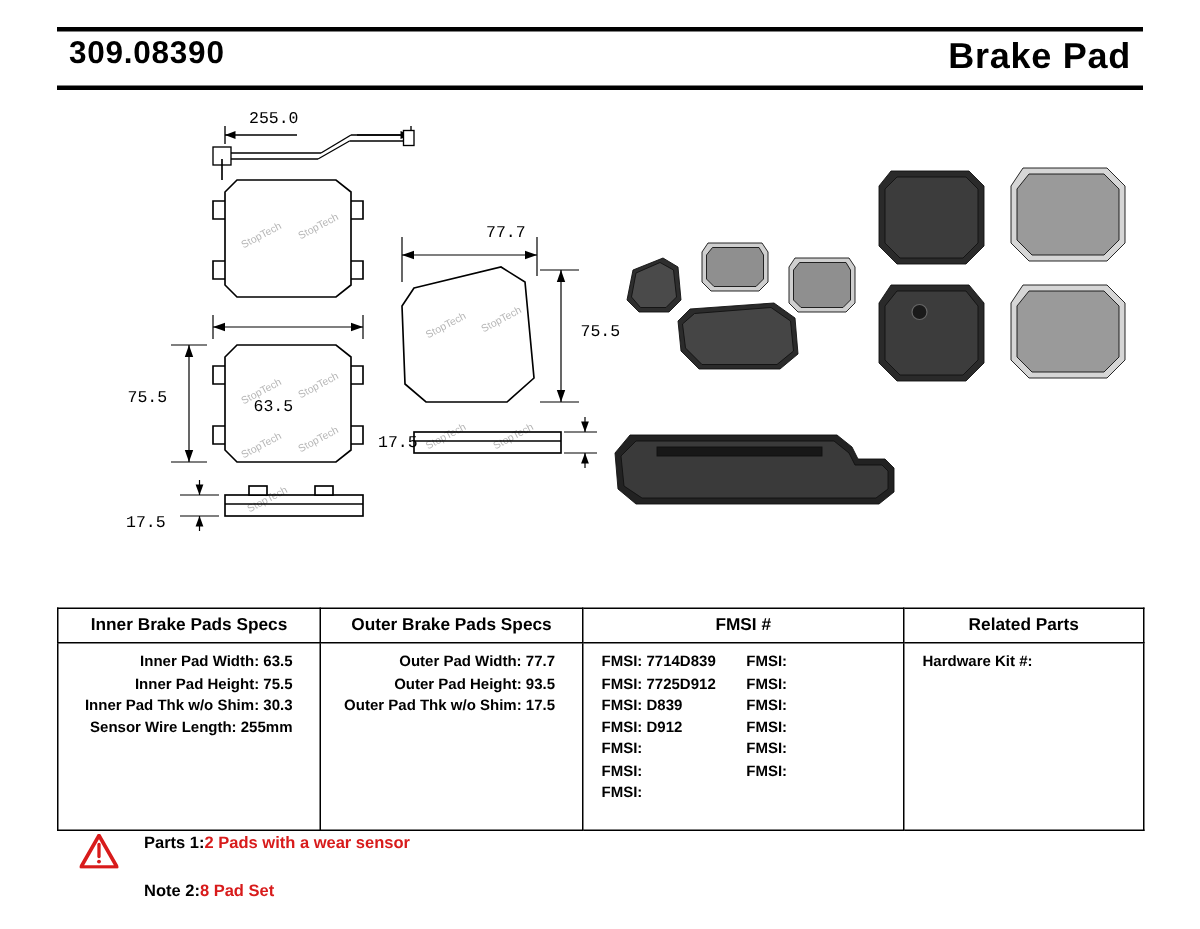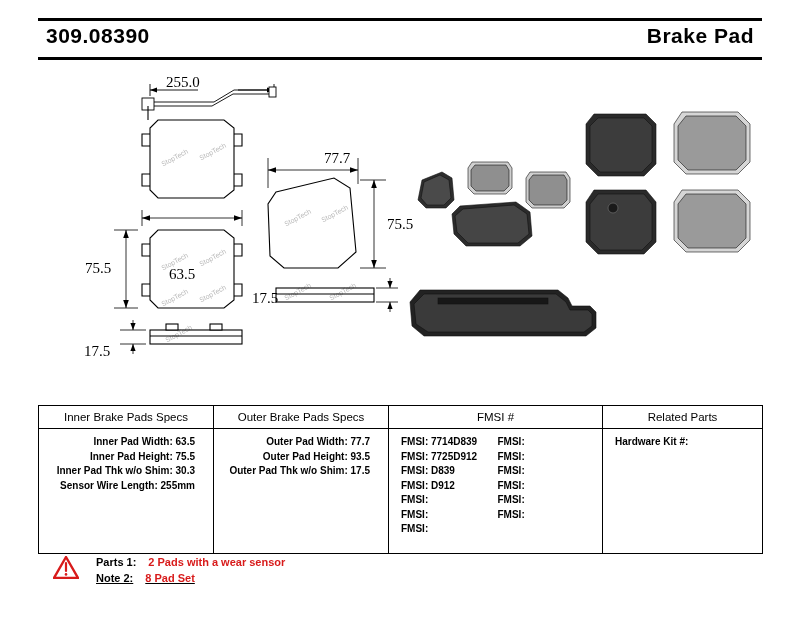--- a/index.html
+++ b/index.html
@@ -38,36 +38,36 @@
   .part-number {
     position: absolute;
     left: 46px; top: 24px;
     font-size: 21px;
     font-weight: bold;
     letter-spacing: 0.5px;
   }
   .doc-title {
     position: absolute;
     right: 46px; top: 24px;
-    font-size: 21px;
+    font-size: 24px;
     font-weight: bold;
     letter-spacing: 0.5px;
   }
 
   
   .drawing {
     position: absolute;
     left: 38px; top: 62px;
     width: 724px; height: 330px;
   }
 
   .dim-label {
     position: absolute;
-    font-size: 15px;
-    font-family: Liberation Serif, serif;
+    font-size: 11px;
+    font-family: Liberation Mono, monospace;
     color: #000;
     white-space: nowrap;
     text-align: right;
   }
 
   .wm {
     position: absolute;
     font-size: 7px;
     color: rgba(0,0,0,0.30);
     transform: rotate(-28deg);
@@ -84,21 +84,21 @@
     width: 724px; height: 140px;
   }
   .tbl {
     border-collapse: collapse;
     width: 724px;
     table-layout: fixed;
   }
   .tbl th {
     border: 1.5px solid #000;
     font-size: 11.5px;
-    font-weight: normal;
+    font-weight: bold;
     padding: 5px 4px;
     text-align: center;
   }
   .tbl td {
     border: 1.5px solid #000;
     border-top: none;
     vertical-align: top;
     padding: 6px 8px 10px 8px;
     height: 108px;
   }
@@ -137,23 +137,23 @@
     left: 15px; top: 4px;
     width: 26px; height: 23px;
   }
   .note-row {
     position: absolute;
     font-size: 11px;
     font-weight: bold;
     white-space: nowrap;
   }
   .note-label { color: #000; }
-  .note-value { color: #d81b1b; margin-left: 12px; }
+  .note-value { color: #d81b1b; }
   .note1 { left: 58px; top: 4px; }
-  .note2 { left: 58px; top: 20px; text-decoration: underline; }
+  .note2 { left: 58px; top: 36px; }
 </style>
 </head>
 <body>
 
 <div class="page">
 
   <div class="header-rule-top"></div>
   <div class="part-number">309.08390</div>
   <div class="doc-title">Brake Pad</div>
   <div class="header-rule-bottom"></div>

